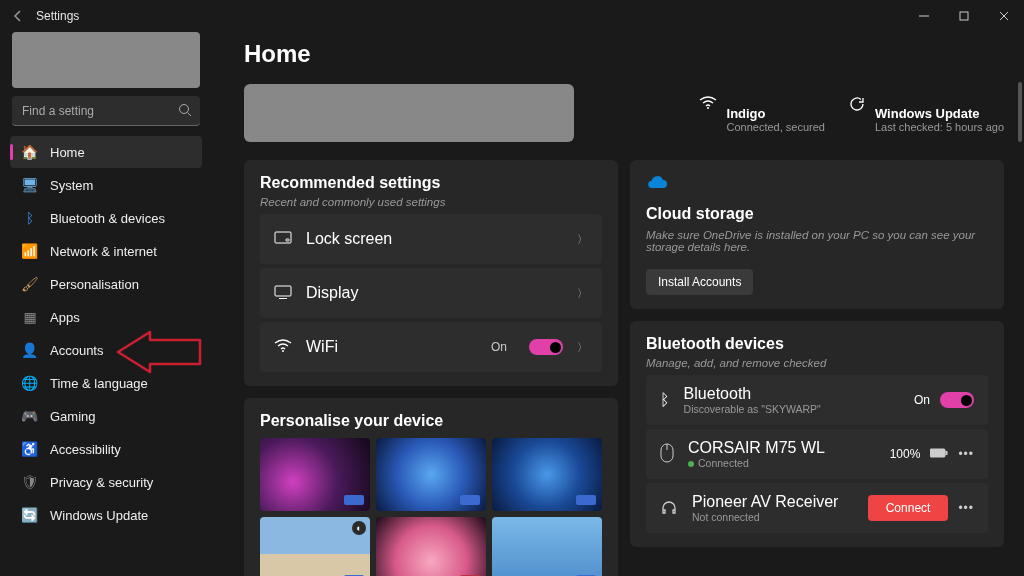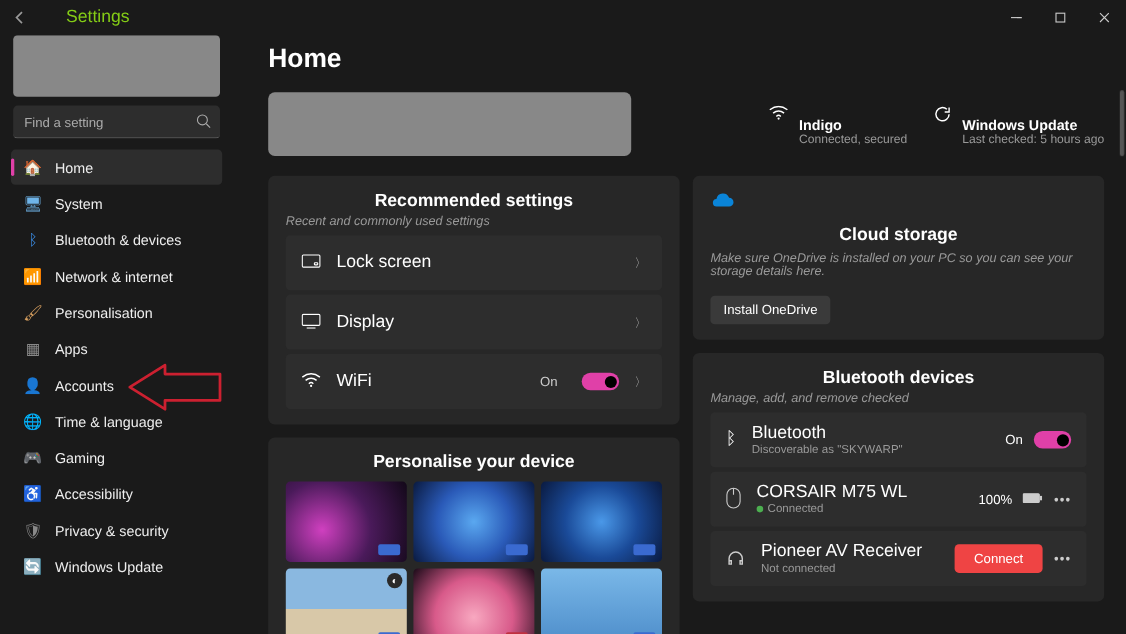--- a/index.html
+++ b/index.html
@@ -1,19 +1,19 @@
 <!DOCTYPE html>
 <html><head>
 <meta charset="utf-8">
 <style>
 * { margin: 0; padding: 0; box-sizing: border-box; font-family: 'Segoe UI', sans-serif; }
 body { background: #1a1a1a; color: #fff; width: 1024px; height: 576px; overflow: hidden; font-size: 13px; }
 .titlebar { height: 32px; display: flex; align-items: center; padding: 0 8px; position: relative; }
 .back-btn { width: 20px; height: 20px; display: flex; align-items: center; justify-content: center; color: #999; cursor: pointer; }
-.titlebar-title { margin-left: 32px; font-size: 16px; color: #84cc16; }
+.titlebar-title { margin-left: 8px; font-size: 12px; color: #e5e5e5; }
 .window-controls { position: absolute; right: 0; top: 0; display: flex; }
 .window-btn { width: 40px; height: 32px; display: flex; align-items: center; justify-content: center; color: #ccc; cursor: pointer; }
 .layout { display: flex; height: calc(576px - 32px); }
 .sidebar { width: 212px; padding: 0 4px 8px 4px; overflow-y: auto; }
 .profile-box { height: 56px; background: #888; margin: 0 8px 8px 8px; border-radius: 4px; }
 .search-wrap { position: relative; margin: 0 8px 10px 8px; }
 .search-input { width: 100%; height: 30px; background: #2d2d2d; border: none; border-bottom: 1px solid #666; border-radius: 4px; color: #fff; padding: 0 30px 0 10px; font-size: 12px; }
 .search-input::placeholder { color: #aaa; }
 .search-icon { position: absolute; right: 8px; top: 7px; color: #aaa; }
 .nav-item { display: flex; align-items: center; height: 32px; padding: 0 12px; border-radius: 4px; cursor: pointer; gap: 12px; margin: 1px 6px; position: relative; }
@@ -25,21 +25,21 @@
 .page-title { font-size: 24px; font-weight: 600; margin: 8px 0 16px 0; }
 .header-row { display: flex; align-items: center; gap: 24px; margin-bottom: 18px; }
 .device-img { width: 330px; height: 58px; background: #888; border-radius: 6px; }
 .status-item { display: flex; gap: 10px; align-items: flex-start; }
 .status-icon { margin-top: 2px; color: #fff; }
 .status-title { font-size: 13px; font-weight: 600; margin-top: 12px; }
 .status-sub { font-size: 11px; color: #999; }
 .cols { display: flex; gap: 12px; }
 .col { flex: 1; display: flex; flex-direction: column; gap: 12px; }
 .card { background: #272727; border-radius: 6px; padding: 14px 16px; }
-.card-title { font-size: 16px; font-weight: 600; margin-bottom: 4px; text-align: center; }
+.card-title { font-size: 16px; font-weight: 600; margin-bottom: 4px; }
 .card-sub { font-size: 11.5px; color: #999; margin-bottom: 6px; font-style: italic; }
 .setting-row { display: flex; align-items: center; height: 50px; background: #2d2d2d; border-radius: 4px; padding: 0 14px; gap: 14px; margin-top: 4px; cursor: pointer; }
 .setting-label { flex: 1; font-size: 16px; }
 .setting-secondary { font-size: 12px; color: #ccc; margin-right: 8px; }
 .chevron { color: #aaa; font-size: 11px; }
 .toggle { width: 34px; height: 16px; border-radius: 10px; background: #e040a8; position: relative; }
 .toggle::after { content: ''; position: absolute; width: 11px; height: 11px; background: #000; border-radius: 50%; right: 2.5px; top: 2.5px; }
 .themes { display: grid; grid-template-columns: repeat(3, 1fr); gap: 6px; margin-top: 8px; }
 .theme { aspect-ratio: 1.5; border-radius: 4px; position: relative; overflow: hidden; cursor: pointer; }
 .theme .sw { position: absolute; bottom: 6px; right: 6px; width: 20px; height: 10px; border-radius: 2px; }
@@ -237,21 +237,21 @@
         </div>
       </div>
 
       <div class="col">
         <div class="card">
           <div class="cloud-icon"><svg width="22" height="16" viewBox="0 0 22 16">
                 <path d="M6 14h11a4 4 0 0 0 0-8 6 6 0 0 0-11.5 1A3.5 3.5 0 0 0 6 14z" fill="#0a84d8"></path>
               </svg></div>
           <div class="card-title">Cloud storage</div>
           <div class="card-sub" style="margin-top:6px">Make sure OneDrive is installed on your PC so you can see your storage details here.</div>
-          <button class="install-btn">Install OneDrive</button>
+          <button class="install-btn">Install Accounts</button>
         </div>
 
         <div class="card">
           <div class="card-title">Bluetooth devices</div>
           <div class="card-sub">Manage, add, and remove checked</div>
 
           <div class="bt-row">
             <span style="color:#fff;font-size:16px">ᛒ</span>
             <div class="bt-info">
               <div class="bt-name">Bluetooth</div>

